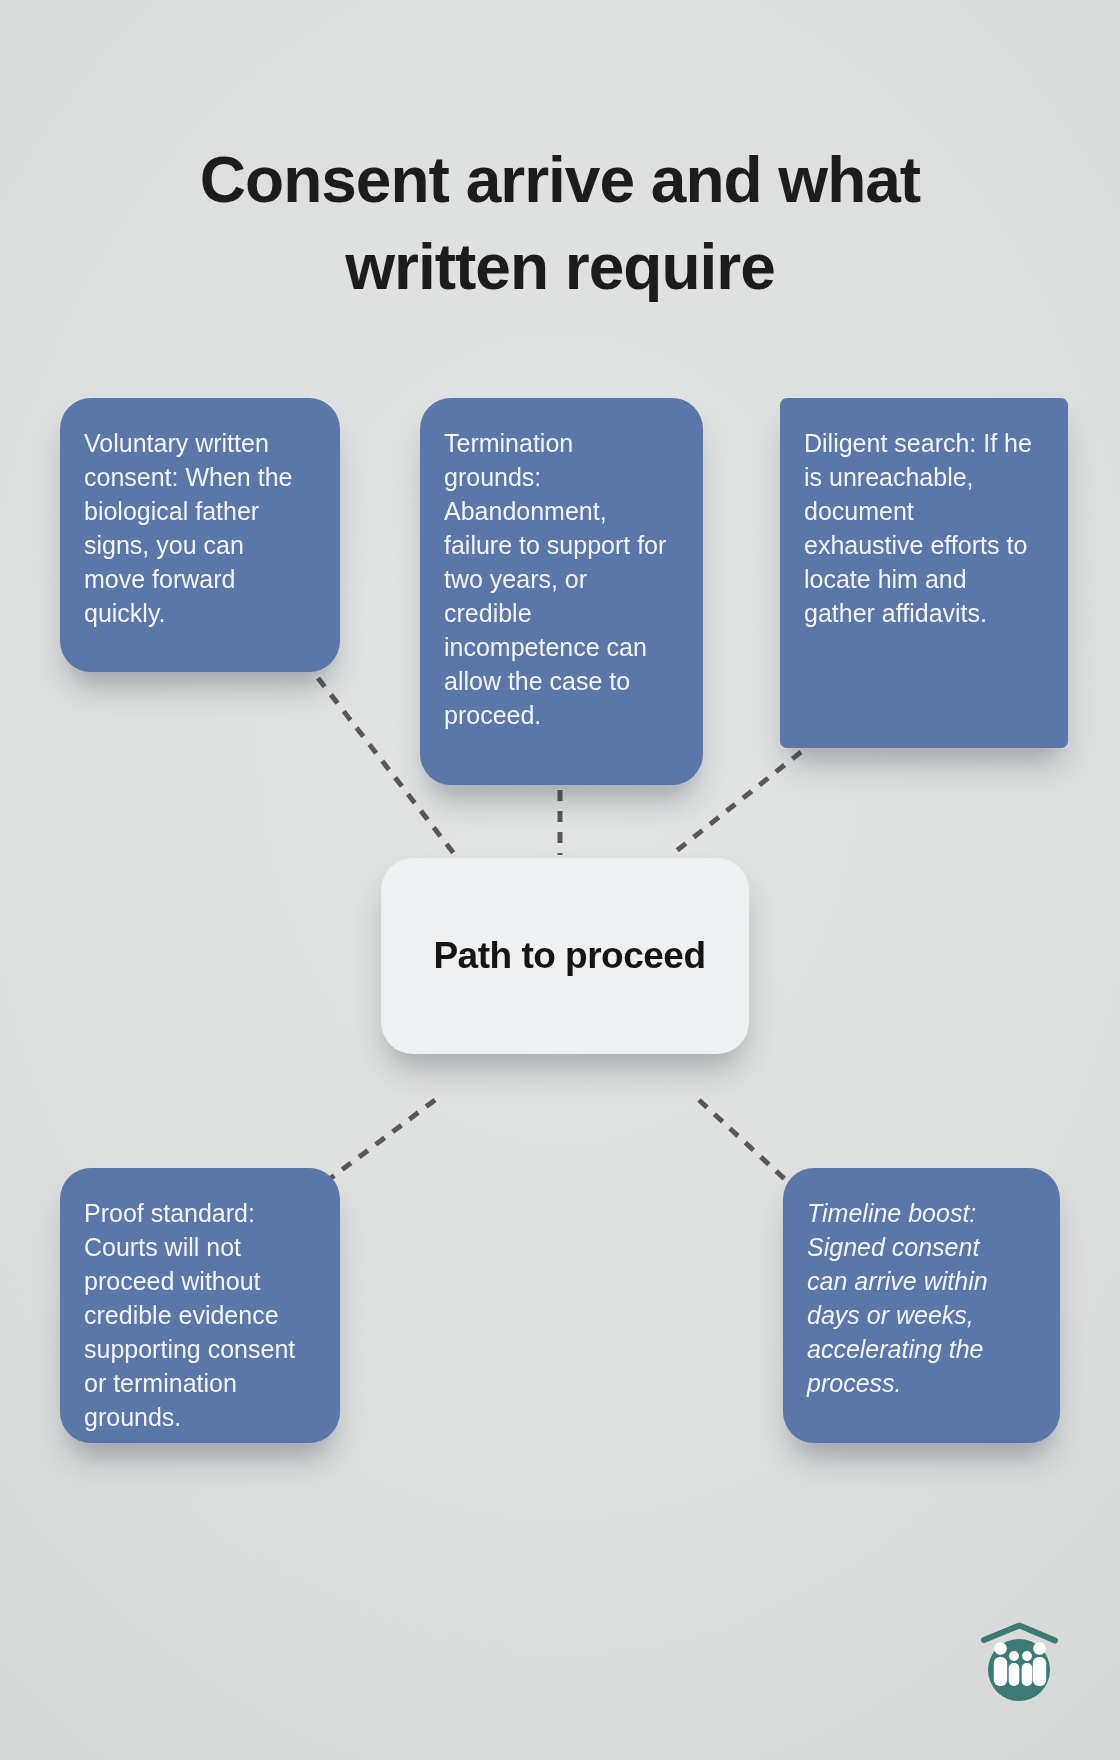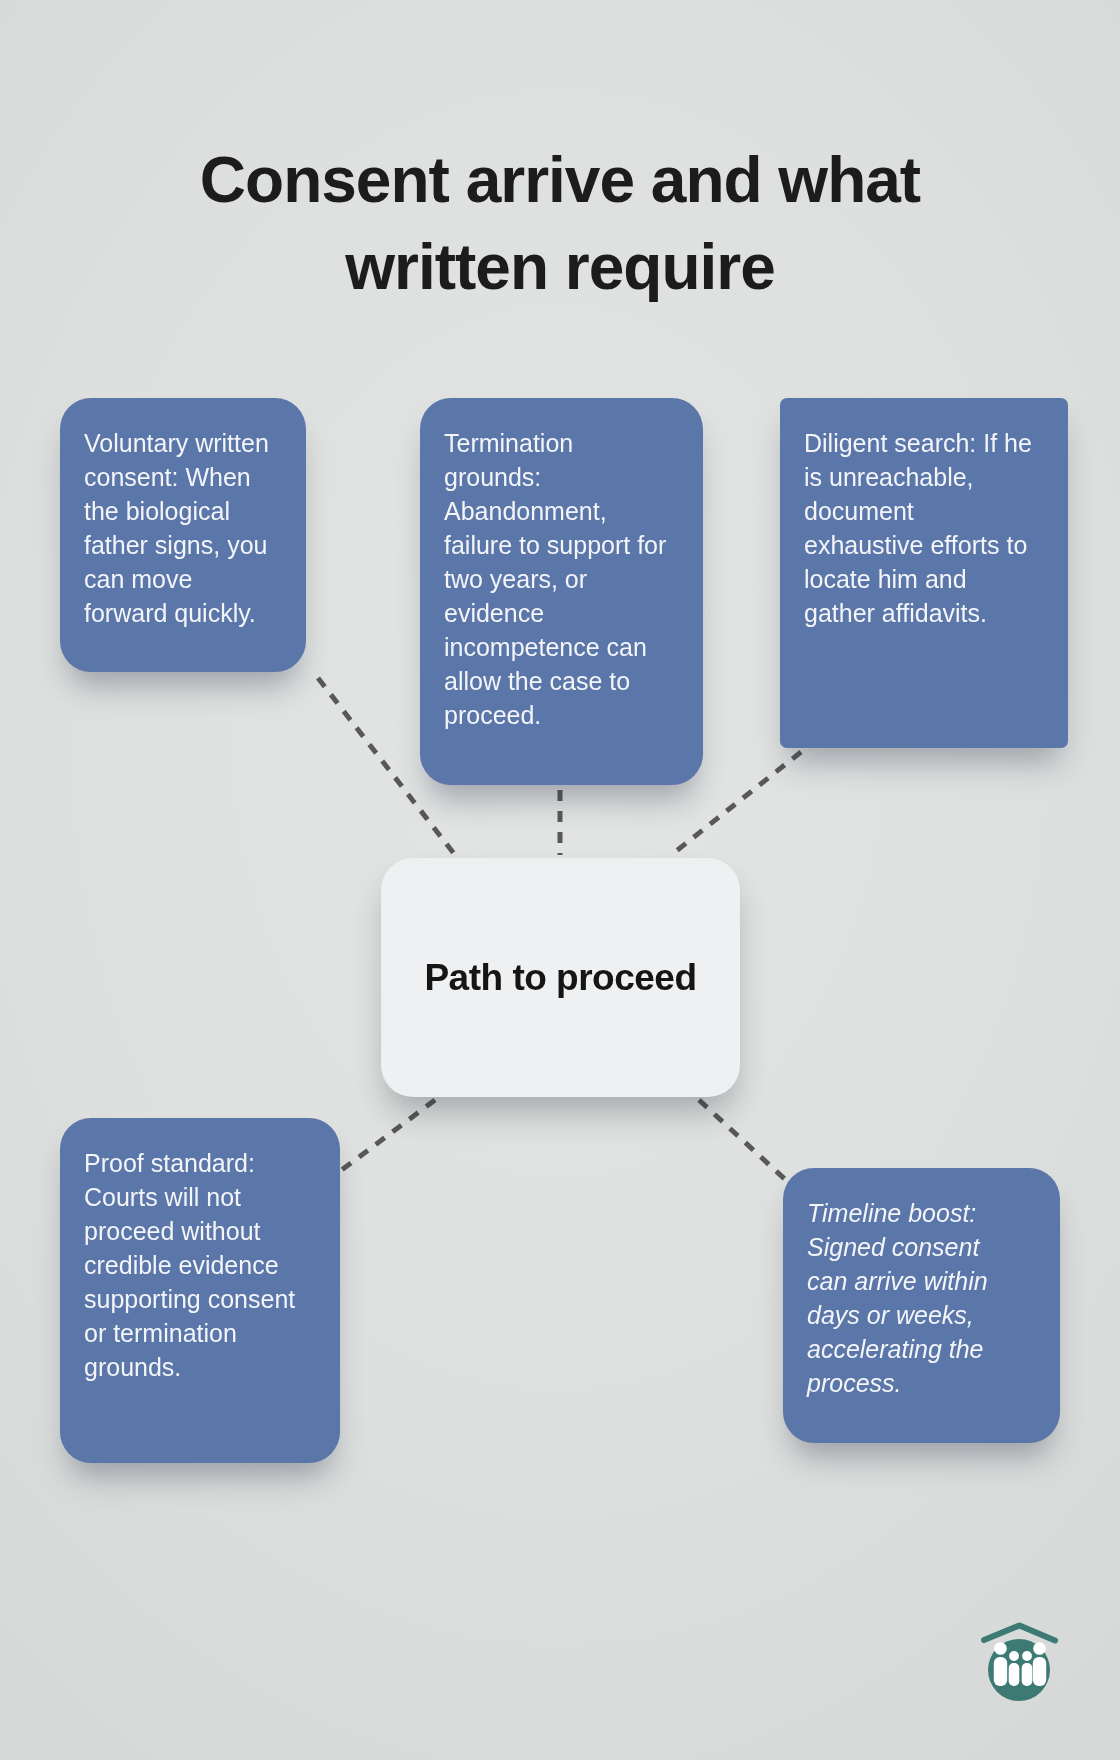--- a/index.html
+++ b/index.html
@@ -34,35 +34,36 @@
     background: var(--node_fill, #5b76a8);
     color: var(--node_text, #f3f5f9);
     border-radius: 31px;
     padding: 28px 34px 28px 24px;
     box-sizing: border-box;
     font-size: 25px;
     line-height: 1.36;
     box-shadow: 0 22px 30px -8px rgba(40, 50, 70, 0.35);
   }
   .node p { margin: 0; }
-  #node-1 { left: 60px;  top: 398px;  width: 246px; height: 274px; }
+  #node-1 { left: 60px;  top: 398px;  width: 280px; height: 274px; }
   #node-2 { left: 420px; top: 398px;  width: 283px; height: 387px; }
   #node-3 { left: 780px; top: 398px;  width: 288px; height: 350px; border-radius: 7px; }
-  #node-4 { left: 60px;  top: 1118px; width: 280px; height: 345px; }
+  #node-4 { left: 60px;  top: 1168px; width: 280px; height: 275px; }
   #node-5 { left: 783px; top: 1168px; width: 277px; height: 275px; font-style: italic; }
   .center-node {
     position: absolute;
     left: 381px; top: 858px;
-    width: 359px; height: 239px;
+    width: 359px; height: 196px;
     background: var(--center_fill, #eef0f1);
     border-radius: 32px;
     box-shadow: 0 20px 32px -6px rgba(30, 35, 45, 0.30);
     display: flex;
     align-items: center;
     justify-content: center;
+    padding-left: 9px;
   }
   .center-node .label {
     color: #151515;
     font-size: 37px;
     font-weight: 700;
     letter-spacing: -0.5px;
   }
   svg.connectors {
     position: absolute;
     left: 0; top: 0;
@@ -98,21 +99,21 @@
     <line class="connector" x1="801" y1="752" x2="670" y2="856"></line>
     <line class="connector" x1="435" y1="1100" x2="327" y2="1181"></line>
     <line class="connector" x1="699" y1="1100" x2="789" y2="1183"></line>
   </svg>
 
   <div class="node" id="node-1">
     <p>Voluntary written consent: When the biological father signs, you can move forward quickly.</p>
   </div>
 
   <div class="node" id="node-2">
-    <p>Termination grounds: Abandonment, failure to support for two years, or evidence incompetence can allow the case to proceed.</p>
+    <p>Termination grounds: Abandonment, failure to support for two years, or credible incompetence can allow the case to proceed.</p>
   </div>
 
   <div class="node" id="node-3">
     <p>Diligent search: If he is unreachable, document exhaustive efforts to locate him and gather affidavits.</p>
   </div>
 
   <div class="node" id="node-4">
     <p>Proof standard: Courts will not proceed without credible evidence supporting consent or termination grounds.</p>
   </div>
 

